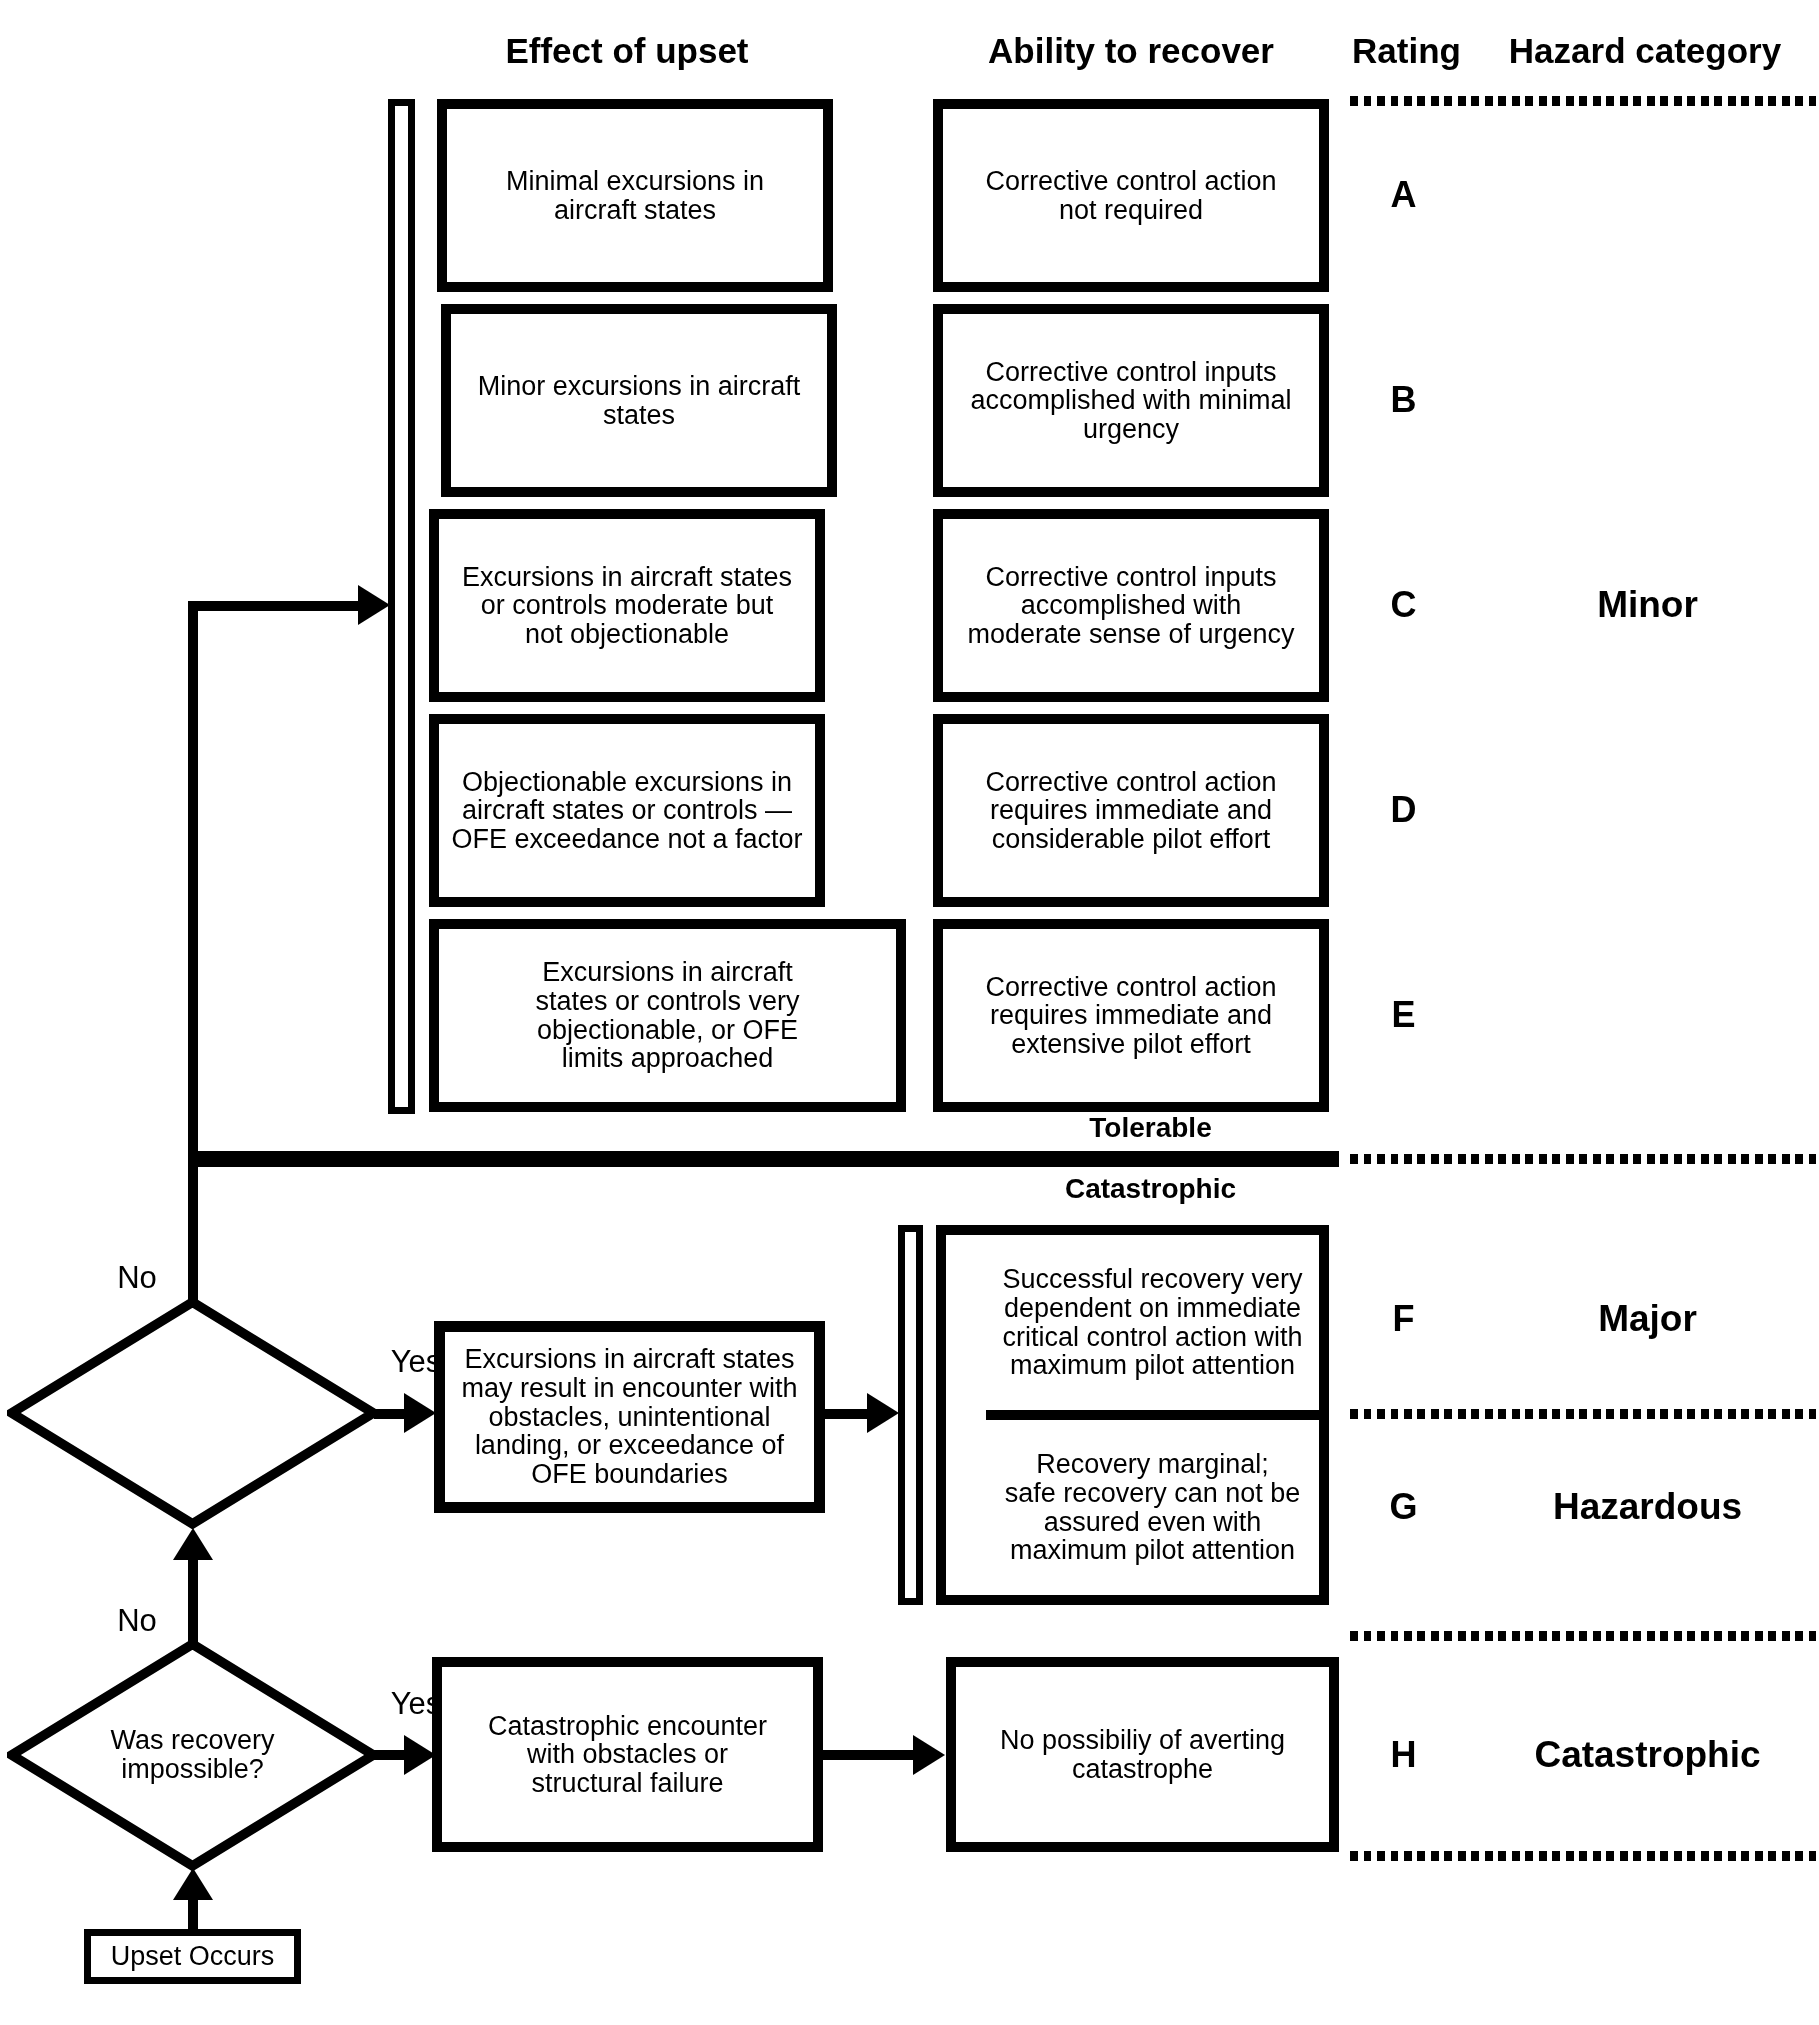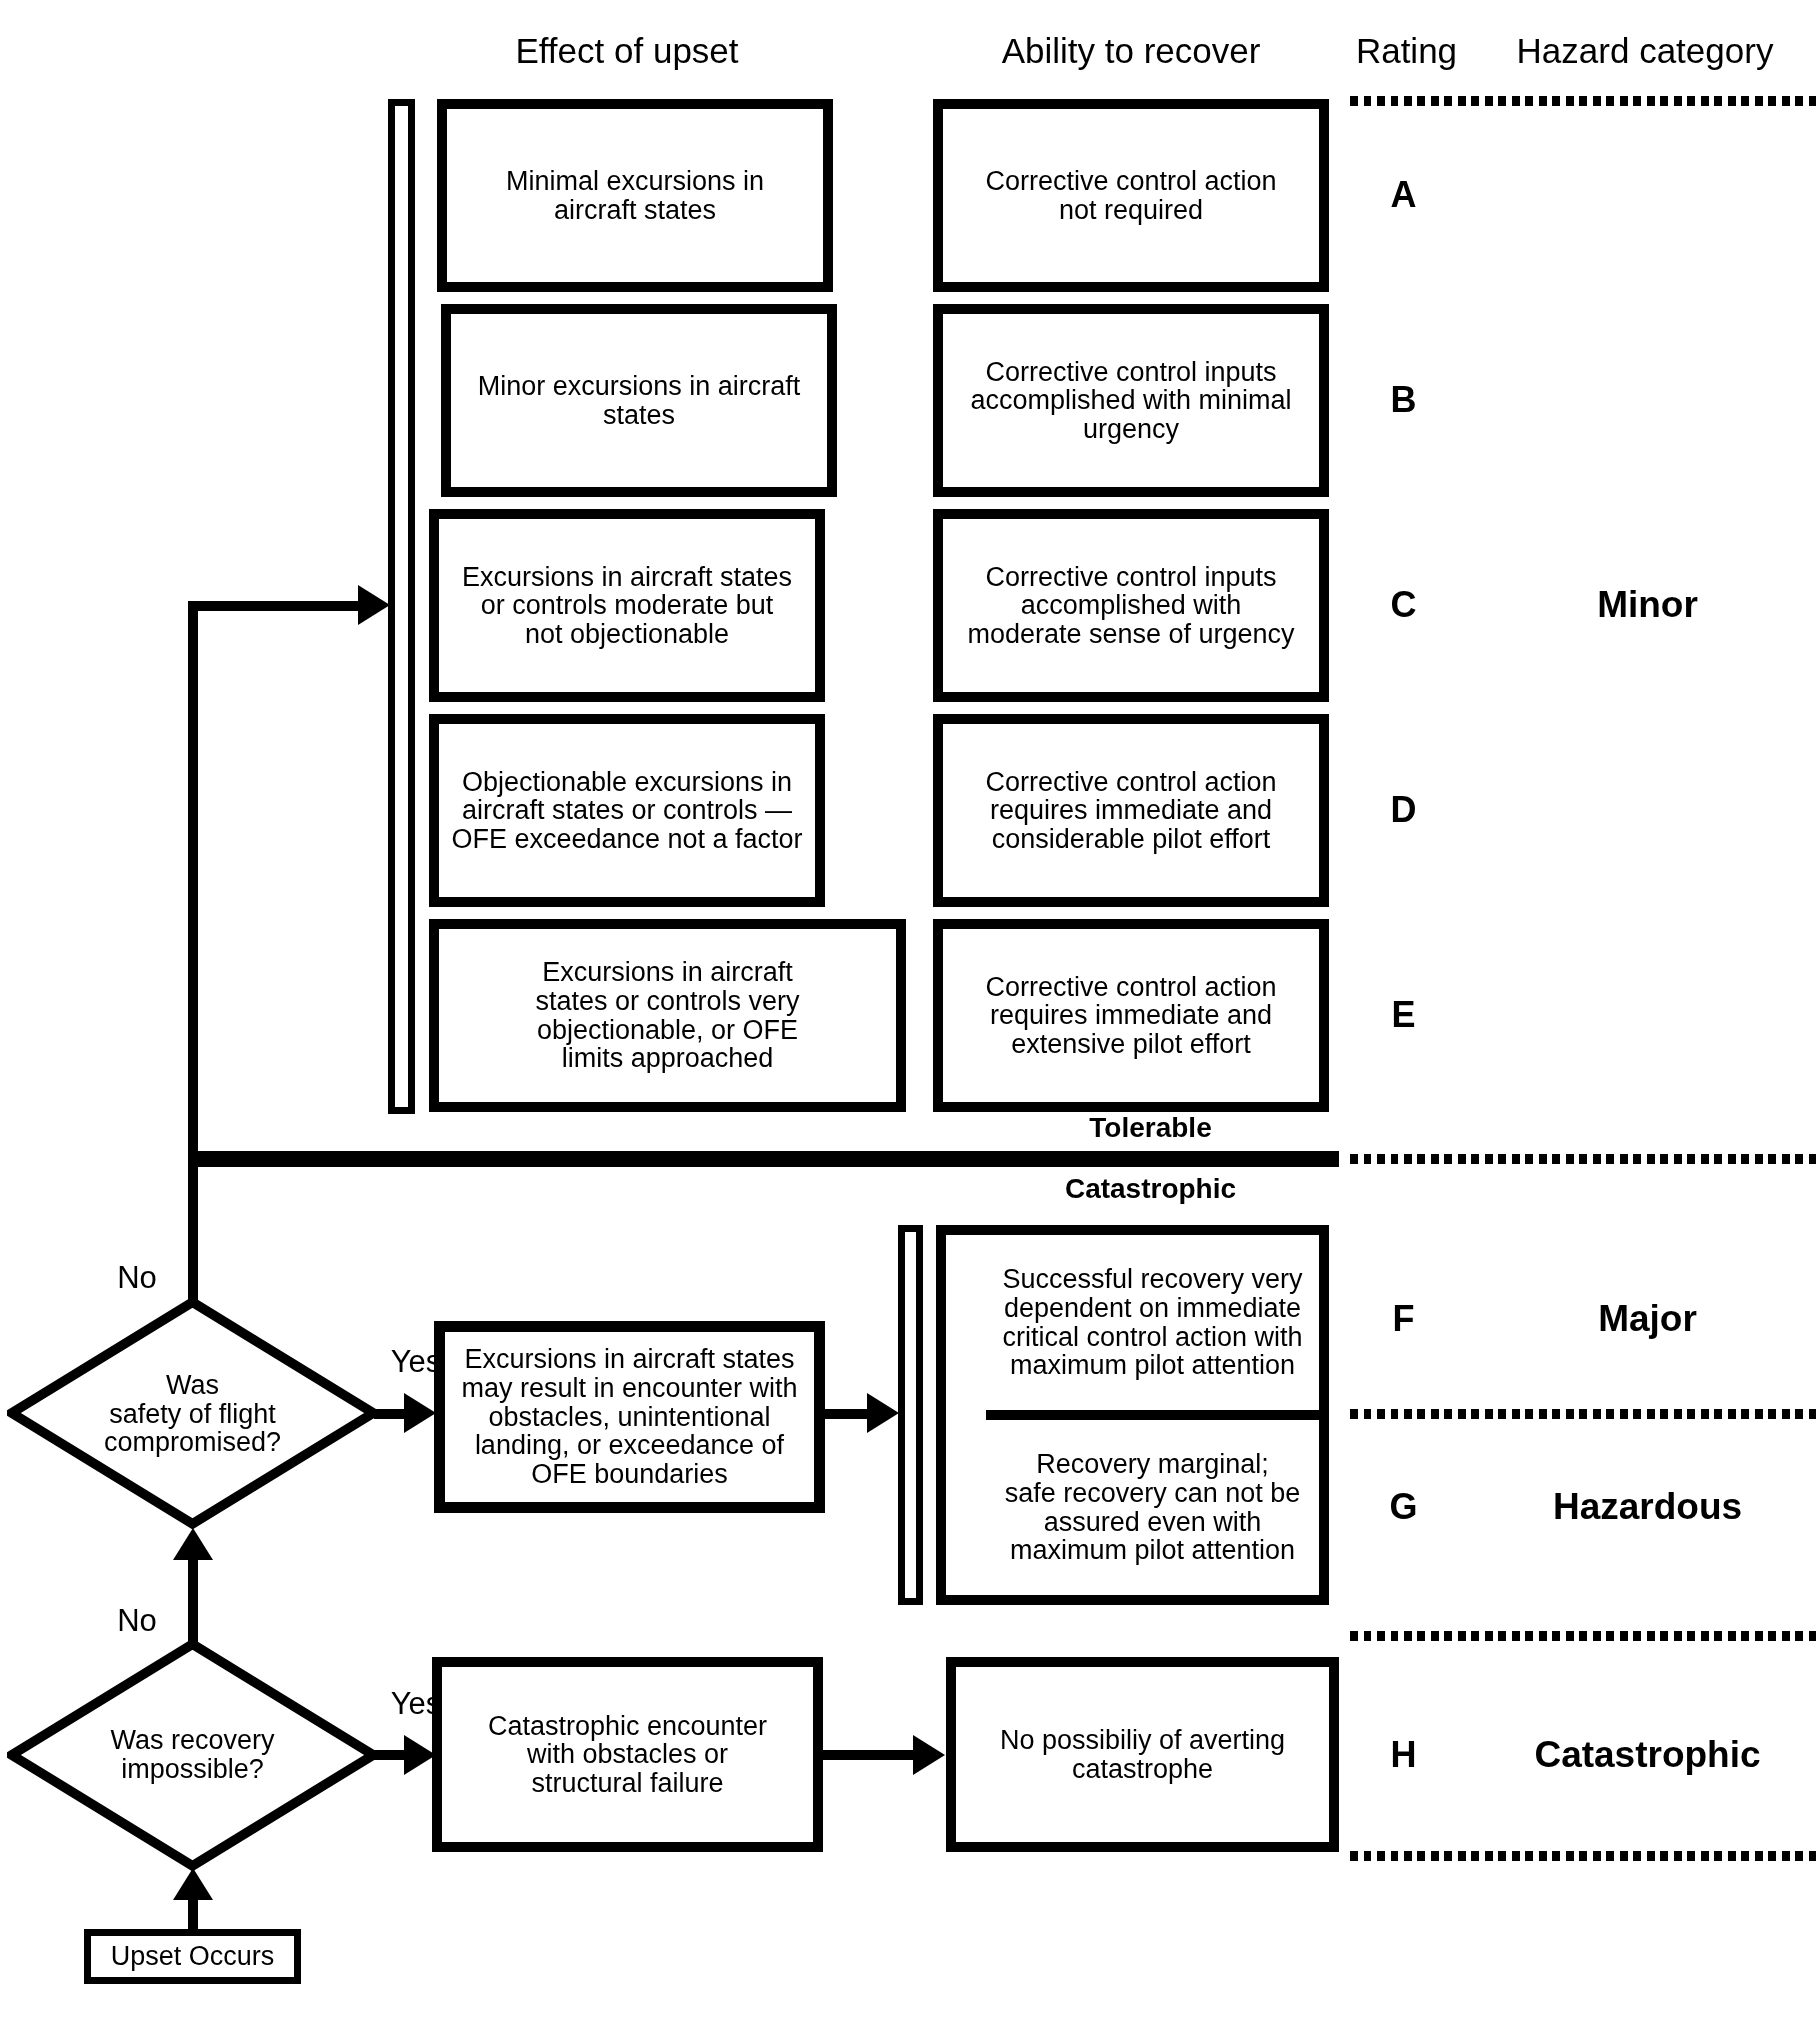--- a/index.html
+++ b/index.html
@@ -7,21 +7,21 @@
     position:relative;
     width:1819px;
     height:2025px;
     background:#ffffff;
     font-family:"Liberation Sans","DejaVu Sans",sans-serif;
     color:#000;
     overflow:hidden;
   }
   .abs{position:absolute;box-sizing:border-box;}
   .hdr{
-    font-size:35px;font-weight:normal;text-align:left;
+    font-size:35px;font-weight:bold;text-align:left;
     display:flex;align-items:center;justify-content:center;
     white-space:nowrap;
   }
   .box{
     border:10.6px solid #000;background:#fff;
     display:flex;align-items:center;justify-content:center;
     text-align:center;white-space:pre-line;
     font-size:27px;line-height:1.06;
   }
   .box-heavy{border-width:11.6px;}
@@ -135,23 +135,20 @@
   <div class="abs dotted" style="left:1350px;top:1154px;width:466px;"></div>
   <div class="abs tol" style="left:1013px;top:1171px;width:275px;height:36px;">Catastrophic</div>
 
   <div class="abs line" style="left:188px;top:601px;width:9.6px;height:702px;"></div>
   <div class="abs line" style="left:188px;top:601px;width:171px;height:9.6px;"></div>
   <div class="abs arr-right" style="left:358px;top:585px;"></div>
 
   <svg class="abs" style="left:7.2px;top:1297px;" width="371" height="232" viewBox="0 0 770 480">
     <polygon points="385,10 760,240 385,470 10,240" fill="#ffffff" stroke="#000000" stroke-width="20"></polygon>
   </svg>
-  <div class="abs dtext" style="left:55px;top:1339px;width:275px;height:150px;">Was
-safety of flight
-compromised?</div>
   <div class="abs yn" style="left:96px;top:1258px;width:82px;height:39px;">No</div>
   <div class="abs yn" style="left:374px;top:1342px;width:84px;height:39px;">Yes</div>
 
   <div class="abs line" style="left:374px;top:1409px;width:36px;height:9.6px;"></div>
   <div class="abs arr-right" style="left:404px;top:1393px;"></div>
 
   <div class="abs box box-heavy" style="left:434px;top:1321px;width:391px;height:192px;">Excursions in aircraft states
 may result in encounter with
 obstacles, unintentional
 landing, or exceedance of

